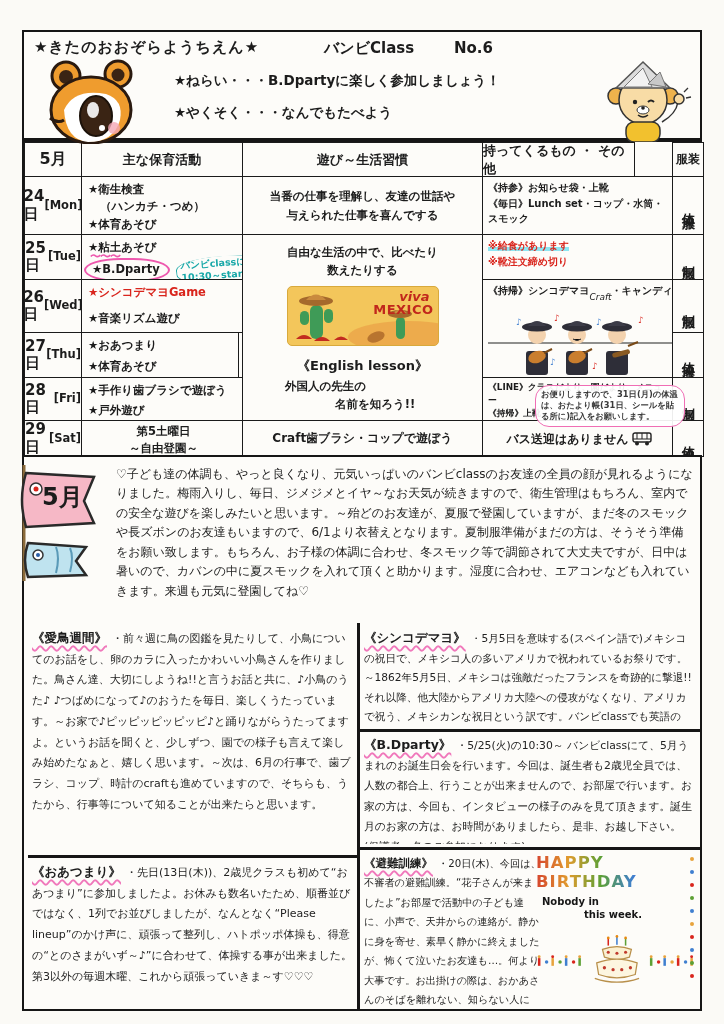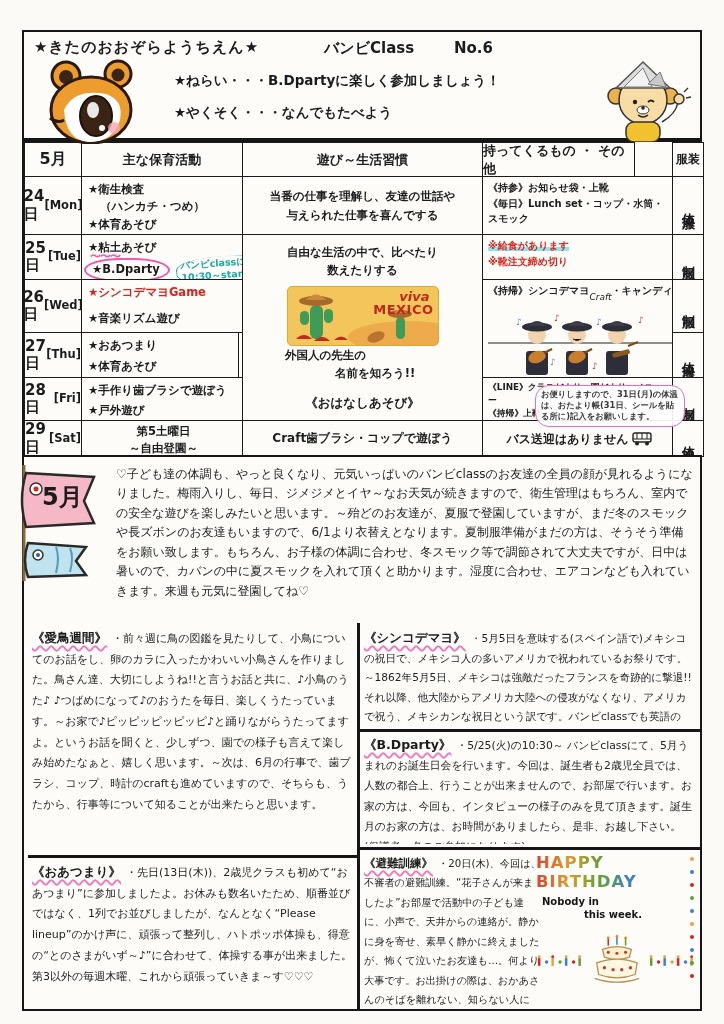--- a/index.html
+++ b/index.html
@@ -176,20 +176,21 @@
           <ellipse cx="112" cy="27" rx="12" ry="4" fill="#a5692c"></ellipse>
           <path d="M105 26 Q112 19 119 26 Z" fill="#c98a3e"></path>
           <path d="M8 52 q8 -8 16 0 Z" fill="#c22b1f"></path>
           <path d="M26 54 q8 -8 16 0 Z" fill="#c22b1f"></path>
           <path d="M46 53 q7 -7 14 0 Z" fill="#c22b1f"></path>
           <ellipse cx="88" cy="50" rx="9" ry="5" fill="#b8742f" transform="rotate(-20 88 50)"></ellipse>
         </svg>
         <div style="position:absolute;right:8px;top:3px;color:#c1271c;font-style:italic;font-weight:bold;font-size:13px;line-height:1;">viva</div>
         <div style="position:absolute;right:4px;top:16px;color:#c1271c;font-weight:bold;font-size:13px;line-height:1;letter-spacing:.5px;">MEXICO</div>
       </div>
+      <div class="midtxt" style="margin-top:10px;font-size:13px;">《English lesson》</div>
       <div class="midtxt" style="text-align:left;padding-left:42px;">外国人の先生の</div>
       <div class="midtxt" style="text-align:left;padding-left:92px;">名前を知ろう!!</div>
       <div class="midtxt" style="margin-top:10px;font-size:12.5px;">《おはなしあそび》</div>
     </div>
     <div class="cell" style="left:218px;top:278px;width:241px;height:37px;display:flex;align-items:center;justify-content:center;">
       <div class="midtxt" style="font-size:12px;">Craft歯ブラシ・コップで遊ぼう</div>
     </div>
 
     <div class="cell bringcell" style="left:458px;top:34px;width:191px;height:59px;">
       <div>《持参》お知らせ袋・上靴</div>

